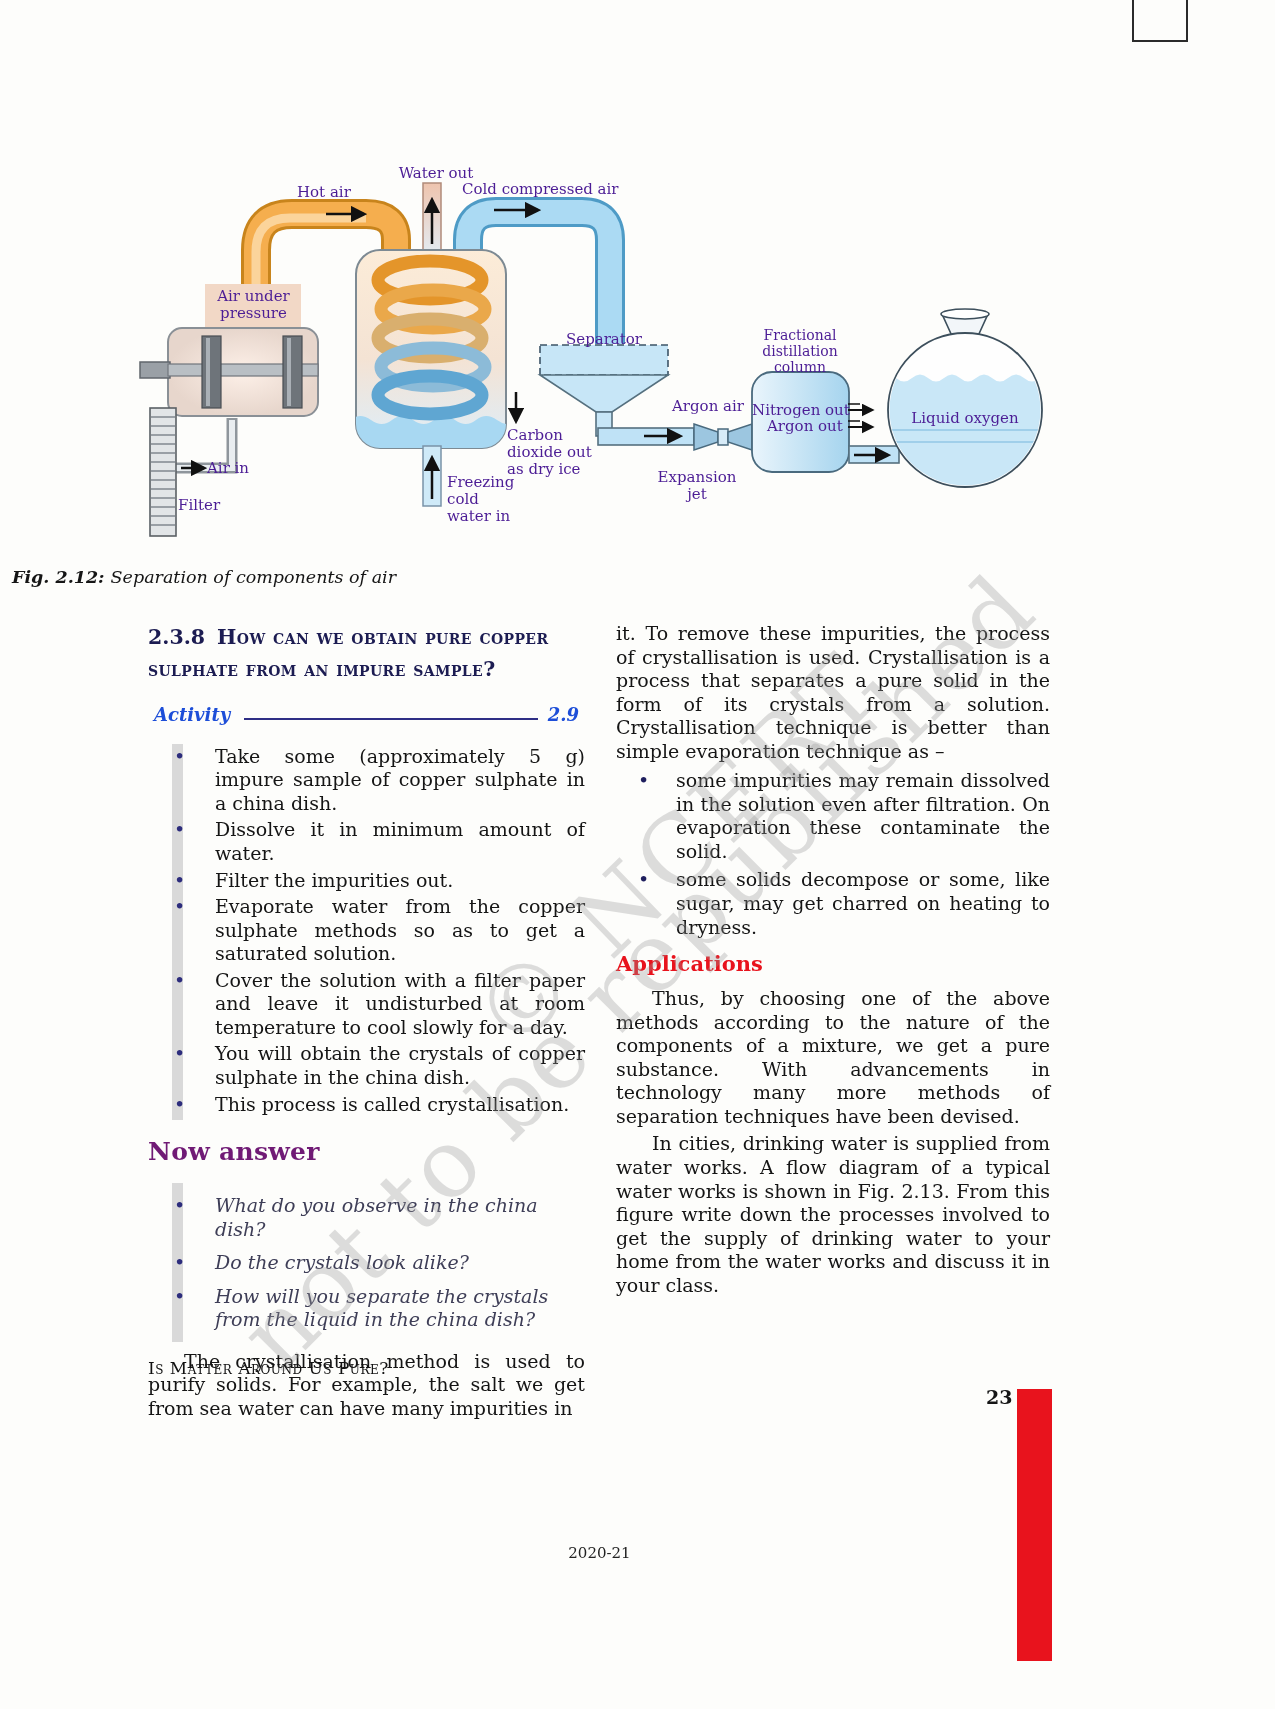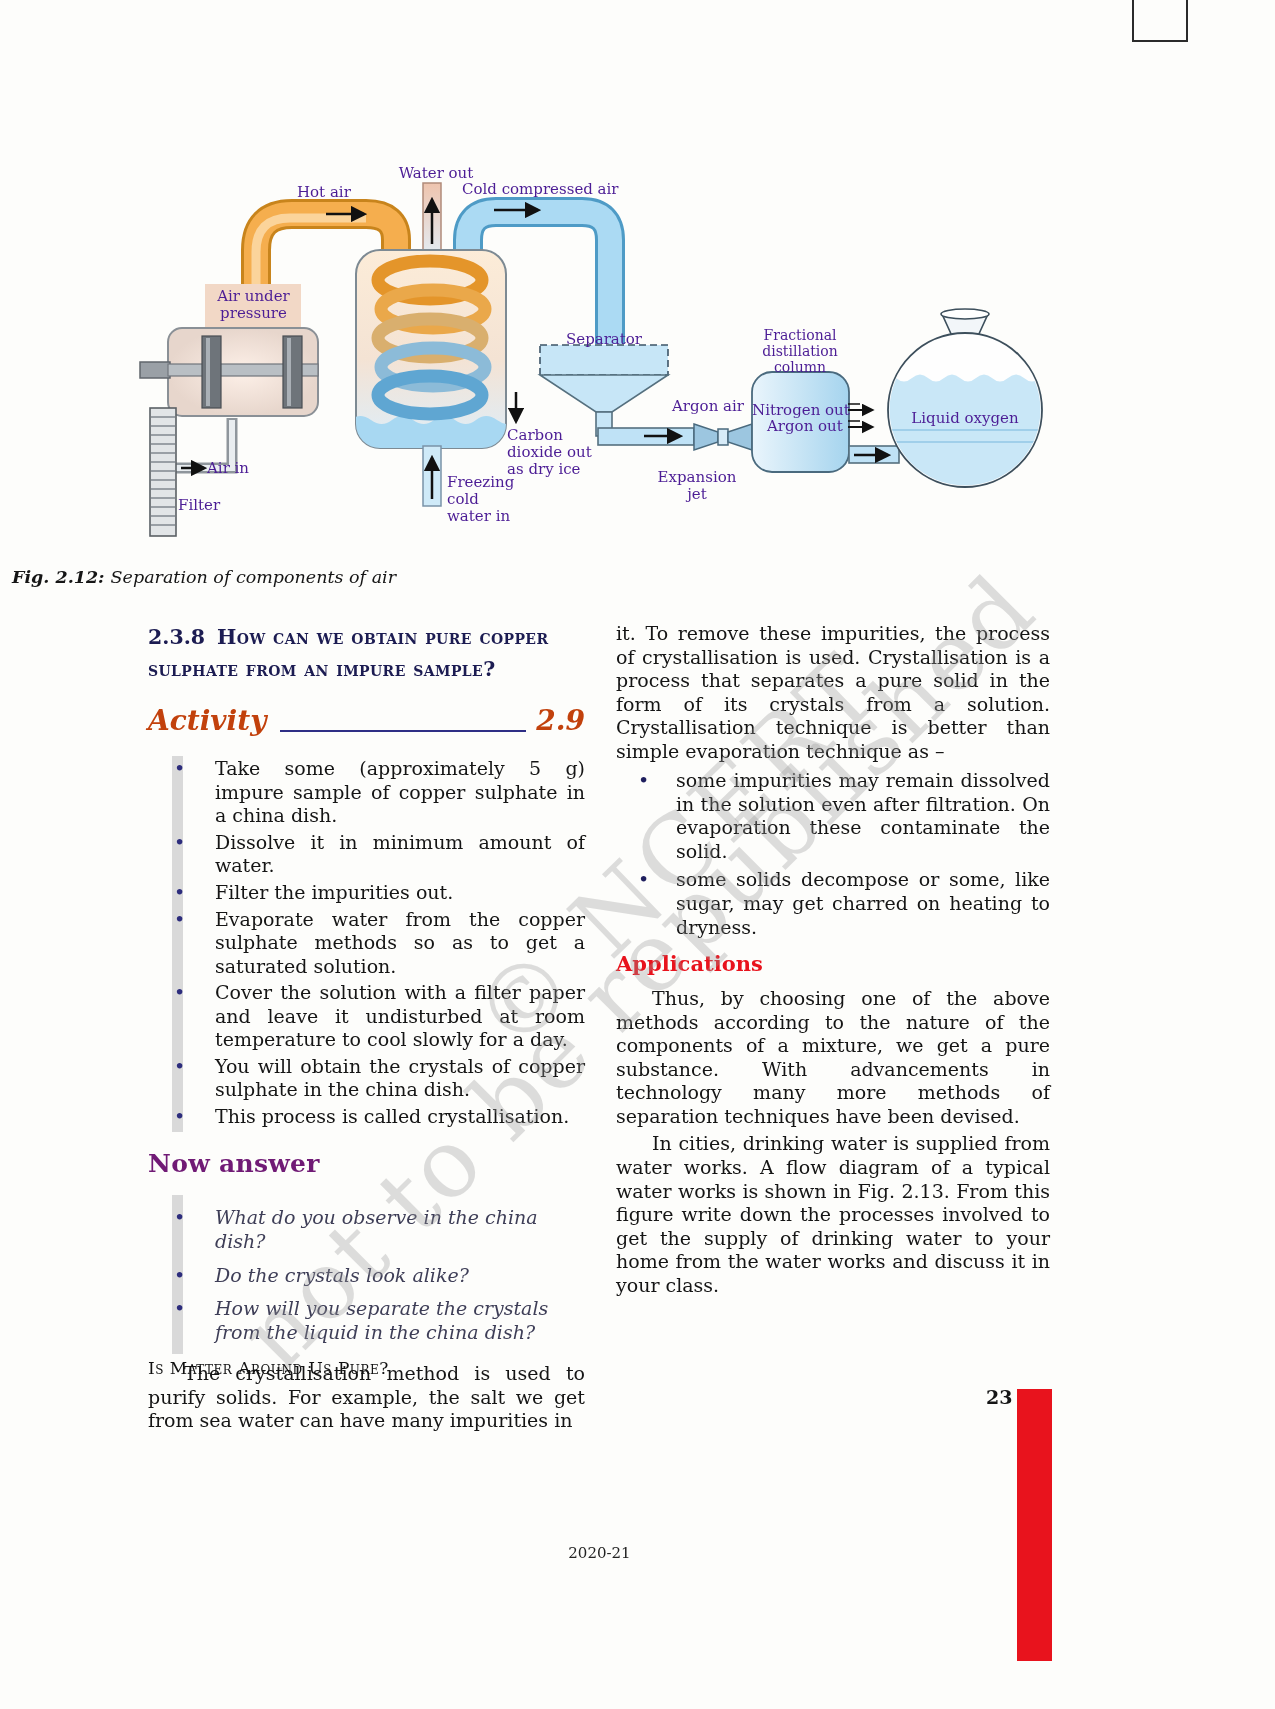--- a/index.html
+++ b/index.html
@@ -21,22 +21,22 @@
   
   .columns{position:absolute;left:148px;top:622px;width:903px;display:flex;gap:31px;
     font-size:19px;line-height:1.24;}
   .col-left{width:437px;flex:0 0 437px;}
   .col-right{width:434px;flex:0 0 434px;}
   .section-head{margin:0 0 18px;color:#1c1c52;font-size:20.5px;font-weight:bold;line-height:1.55;}
   .section-head .line1{display:block;}
   .section-head .line2{display:block;text-align:left;}
   .sc{font-variant:small-caps;letter-spacing:.4px;}
   .sec-num{margin-right:12px;}
-  .activity-row{display:flex;align-items:flex-end;color:#c2410c;font-style:italic;
-    font-weight:bold;font-size:28px;margin:6px 0 16px;}
+  .activity-row{display:flex;align-items:flex-end;color:#1d4ed8;font-style:italic;
+    font-weight:bold;font-size:18px;margin:6px 6px 16px;}
   .act-rule{flex:1;height:0;border-bottom:2.2px solid #2e2e85;margin:0 10px 6px 14px;}
   ul.strip{position:relative;list-style:none;margin:0 0 6px;padding:3px 0;}
   ul.strip::before{content:"";position:absolute;left:24px;top:2px;bottom:2px;width:11px;background:#d9d9d9;}
   ul.strip li{position:relative;padding-left:67px;margin-bottom:3px;text-align:justify;}
   ul.strip li::before{content:"\2022";position:absolute;left:26px;top:0;color:#2c2c7c;}
   ul.questions li{font-style:italic;color:#3e3e57;margin-bottom:9px;text-align:left;margin-top:10px;}
   .now-answer{font-size:25px;color:#701a75;margin:14px 0 14px;font-weight:bold;letter-spacing:.3px;}
   .para{margin:0 0 4px;text-align:justify;}
   .indent{text-indent:36px;}
   ul.rlist{list-style:none;margin:2px 0 6px;padding:0;}

